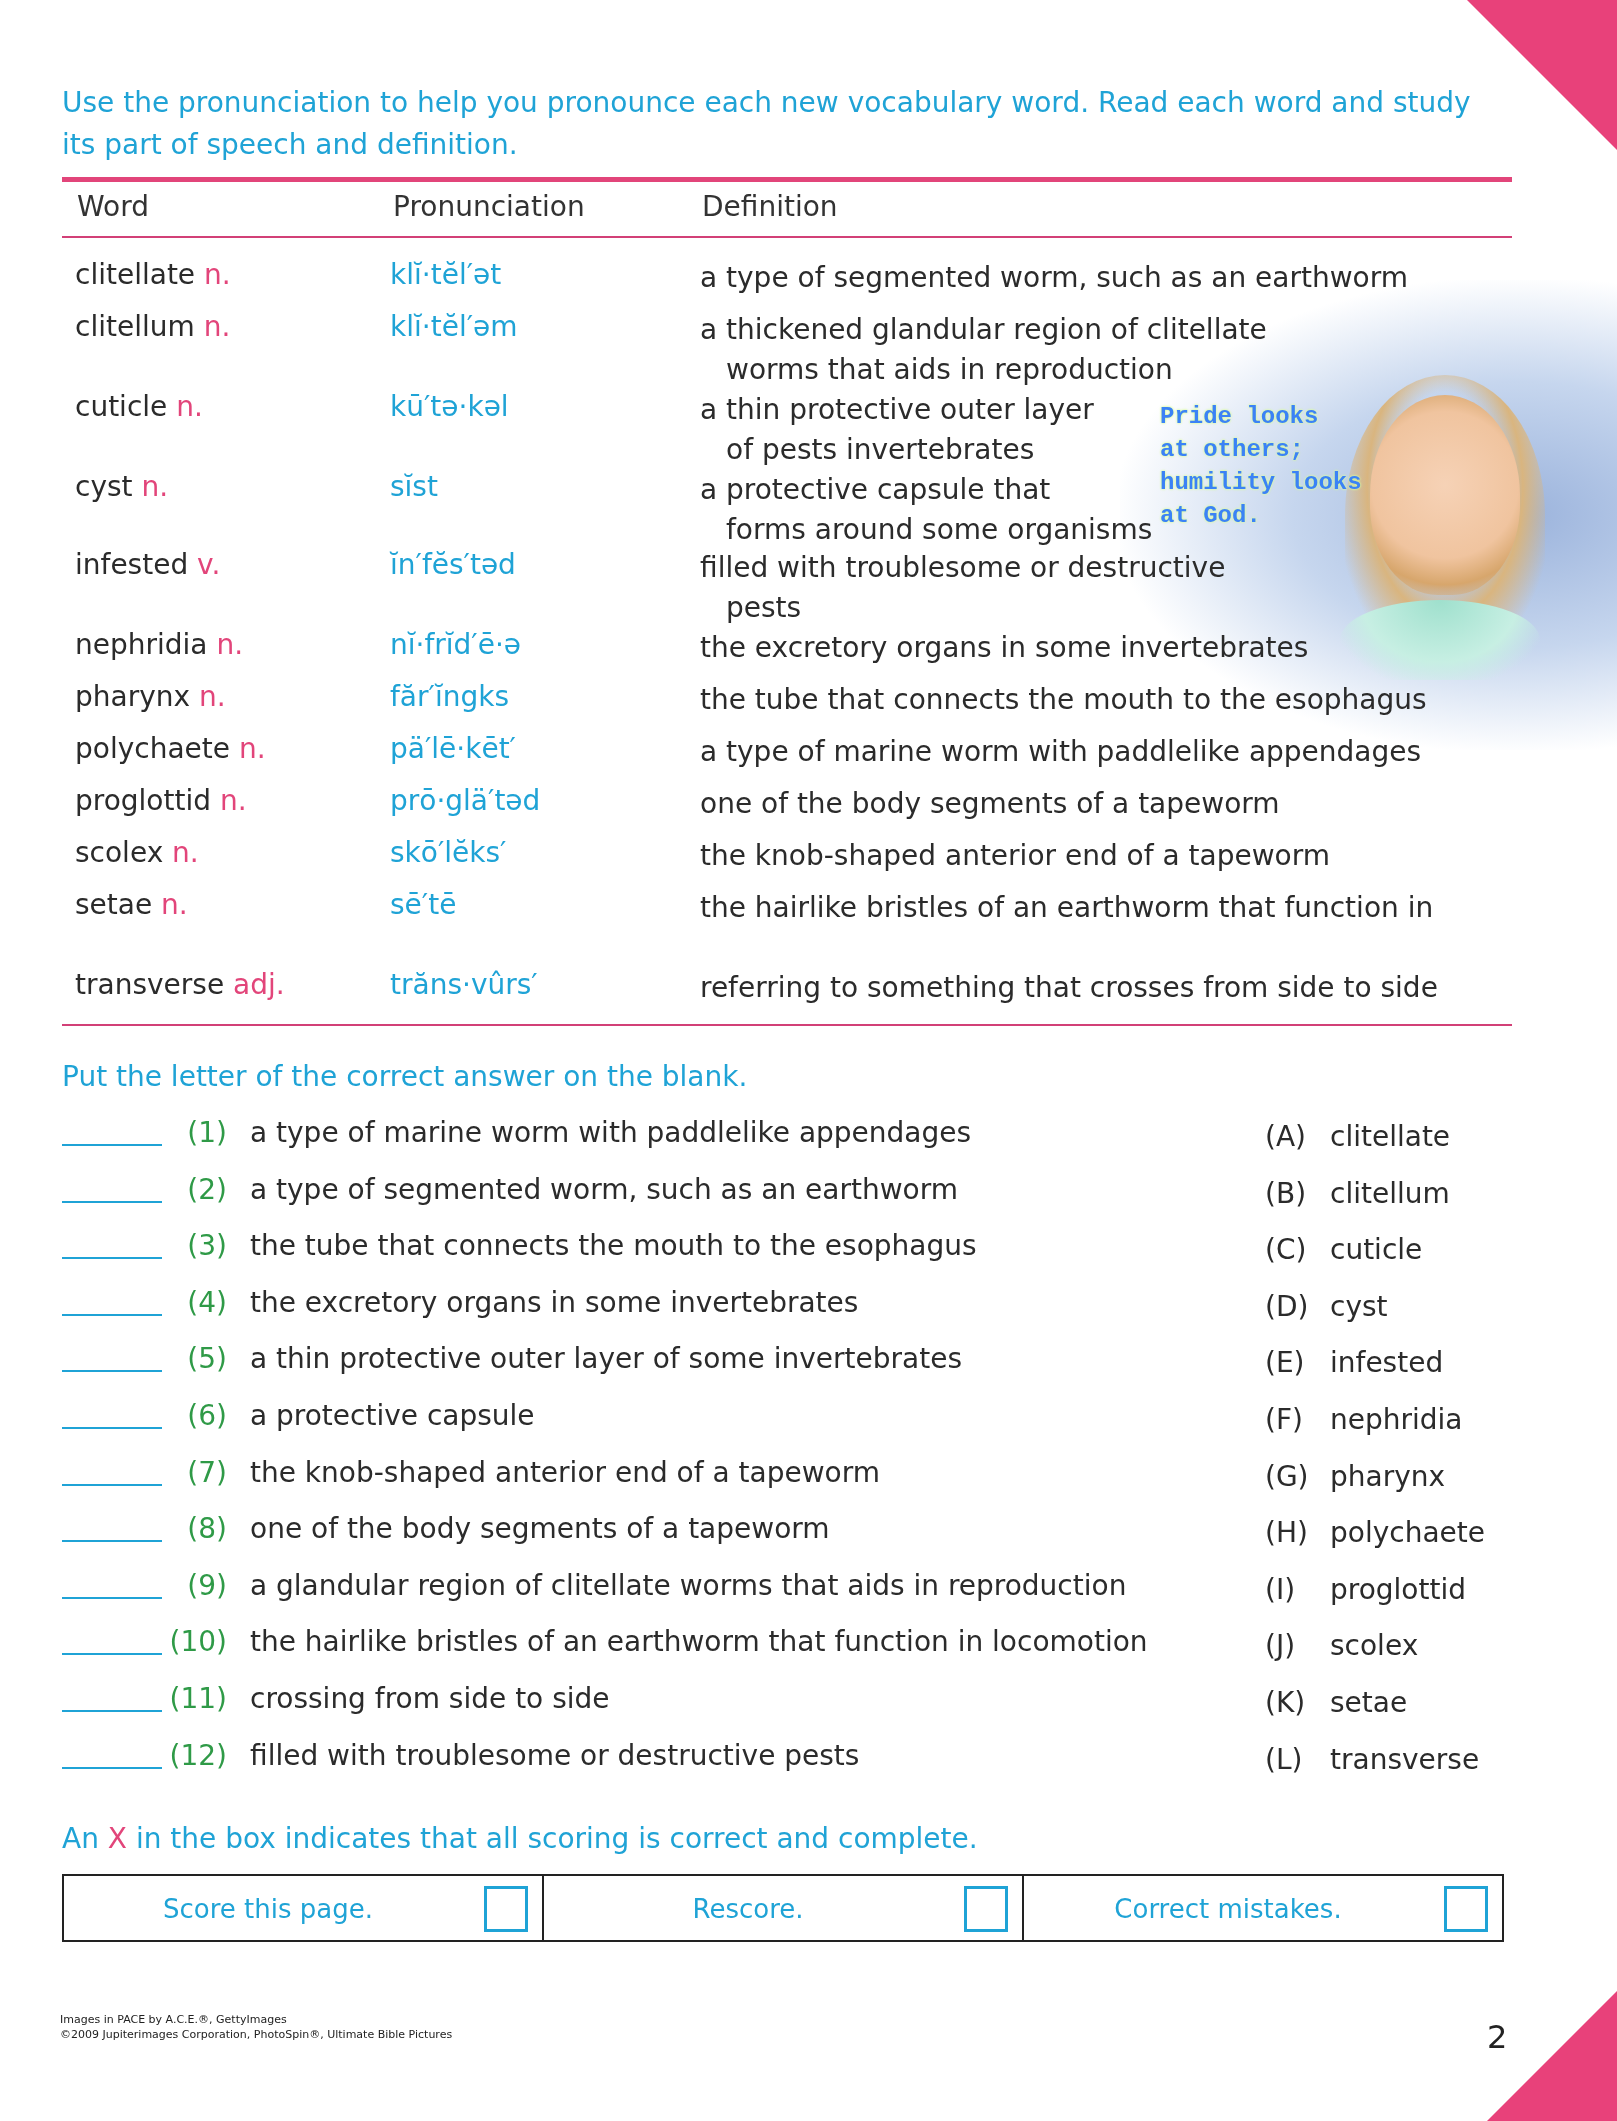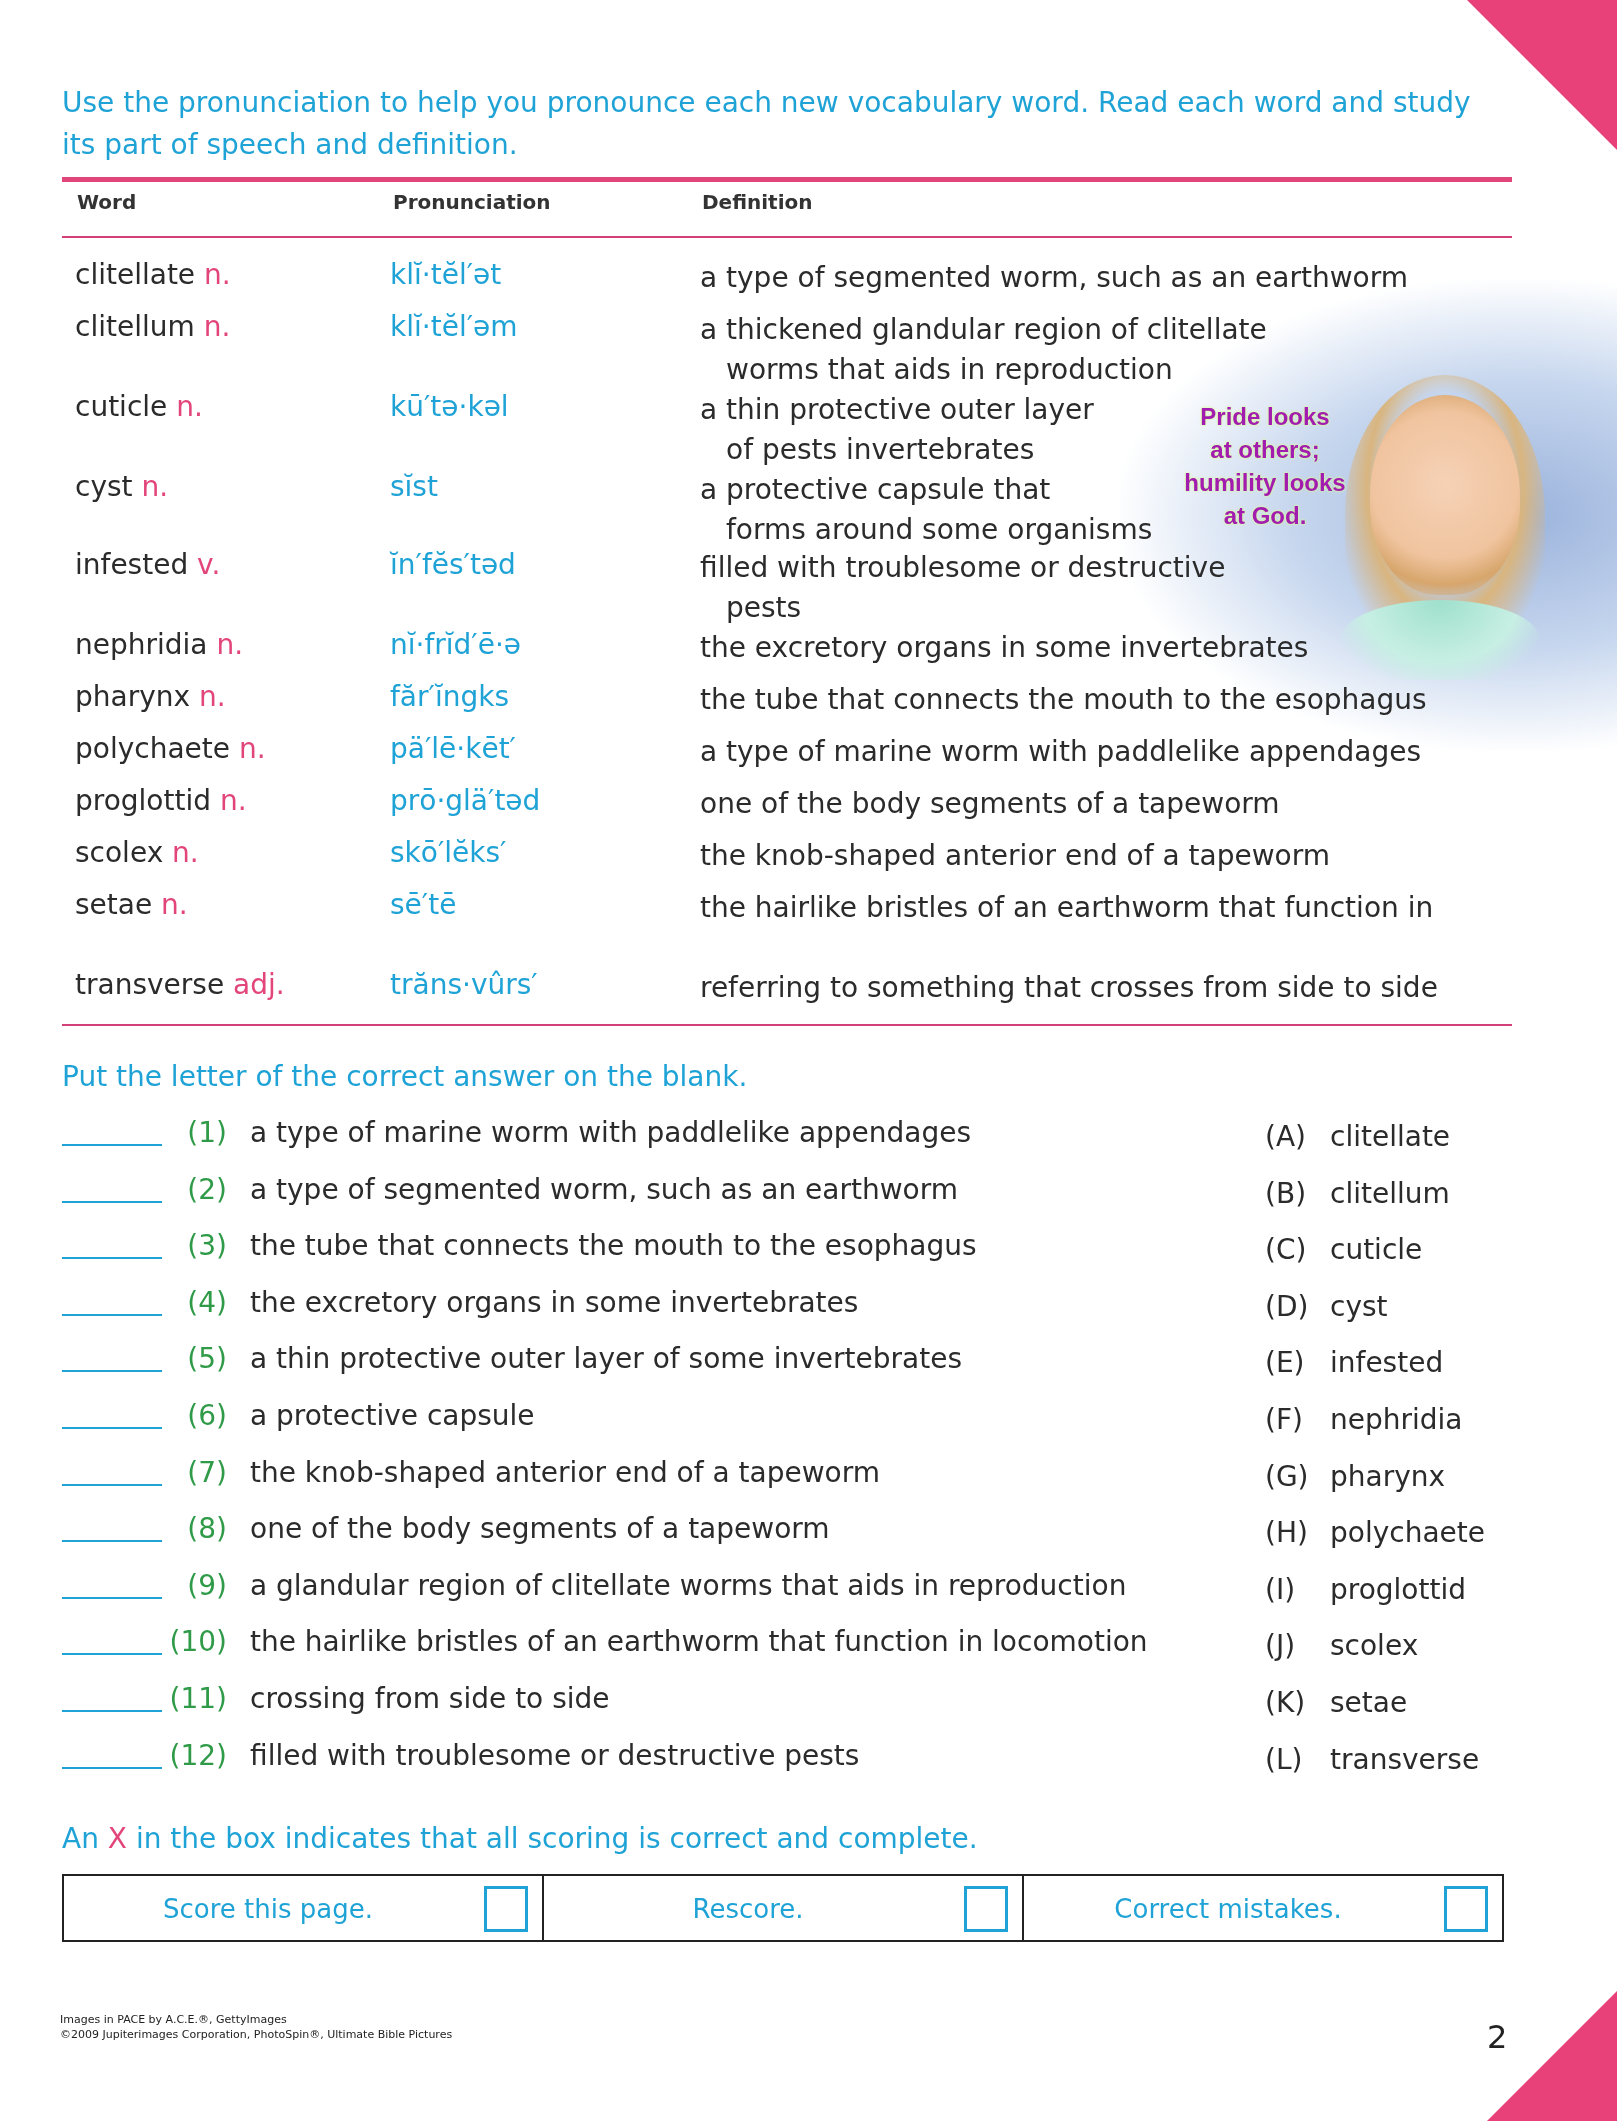--- a/index.html
+++ b/index.html
@@ -16,21 +16,21 @@
   .corner-bottom {
     position: absolute; bottom: 0; right: 0; width: 0; height: 0;
     border-bottom: 130px solid #e8417a; border-left: 130px solid transparent;
   }
   .instructions {
     position: absolute; left: 62px; top: 82px; width: 1440px;
     color: #1fa3d6; font-size: 28px; line-height: 42px;
   }
   .rule-thick { position: absolute; left: 62px; width: 1450px; height: 5px; background: #e2457a; top: 177px; }
   .rule-thin { position: absolute; left: 62px; width: 1450px; height: 2px; background: #d24077; }
-  .hdr { position: absolute; top: 190px; font-size: 20px; font-weight: bold; color: #333; }
+  .hdr { position: absolute; top: 190px; font-size: 28px; font-weight: normal; color: #333; }
 
   .vocab-row { position: absolute; left: 0; width: 1617px; }
   .vocab-row .word { position: absolute; left: 75px; font-size: 28px; white-space: nowrap; }
   .vocab-row .pos { color: #e2457a; }
   .vocab-row .pron { position: absolute; left: 390px; font-size: 28px; color: #1fa3d6; white-space: nowrap; }
   .vocab-row .def { position: absolute; left: 700px; width: 760px; font-size: 28px; line-height: 40px; }
   .vocab-row .def .cont { padding-left: 26px; display: block; }
 
   .photo {
     position: absolute; left: 1120px; top: 280px; width: 497px; height: 470px;
@@ -45,24 +45,24 @@
     position: absolute; left: 1345px; top: 375px; width: 200px; height: 280px;
     border-radius: 50% 50% 30% 30%;
     background: radial-gradient(ellipse at 50% 40%, rgba(0,0,0,0) 40%, #d9b57f 55%, rgba(217,181,127,0) 78%);
   }
   .sweater {
     position: absolute; left: 1340px; top: 600px; width: 200px; height: 80px;
     border-radius: 60% 60% 0 0;
     background: radial-gradient(ellipse at 50% 0%, #9fe0cd 0%, #c7efe3 55%, rgba(255,255,255,0) 80%);
   }
   .quote {
-    position: absolute; left: 1160px; top: 400px; width: 210px; text-align: center;
-    color: #a21caf; font-weight: bold; font-size: 24px; line-height: 33px;
+    position: absolute; left: 1160px; top: 400px; width: 210px; text-align: left;
+    color: #3b82f6; font-weight: bold; font-size: 24px; line-height: 33px;
     text-shadow: 0 0 3px #d9ff9a, 0 0 2px #d9ff9a;
-    font-family: Liberation Sans, sans-serif;
+    font-family: Liberation Mono, monospace;
   }
 
   .rule-bottom { position: absolute; left: 62px; top: 1024px; width: 1450px; height: 2px; background: #d24077; }
   .ex-instr { position: absolute; left: 62px; top: 1060px; font-size: 28px; color: #1fa3d6; }
   .ex-row { position: absolute; left: 0; width: 1617px; height: 40px; }
   .ex-row .blank { position: absolute; left: 62px; top: 28px; width: 100px; height: 2px; background: #1fa3d6; }
   .ex-row .num { position: absolute; right: 1390px; top: 0; font-size: 28px; color: #2f9a47; white-space: nowrap; }
   .ex-row .text { position: absolute; left: 250px; top: 0; font-size: 28px; white-space: nowrap; }
   .ex-row .letter { position: absolute; left: 1265px; top: 4px; font-size: 28px; }
   .ex-row .choice { position: absolute; left: 1330px; top: 4px; font-size: 28px; }

